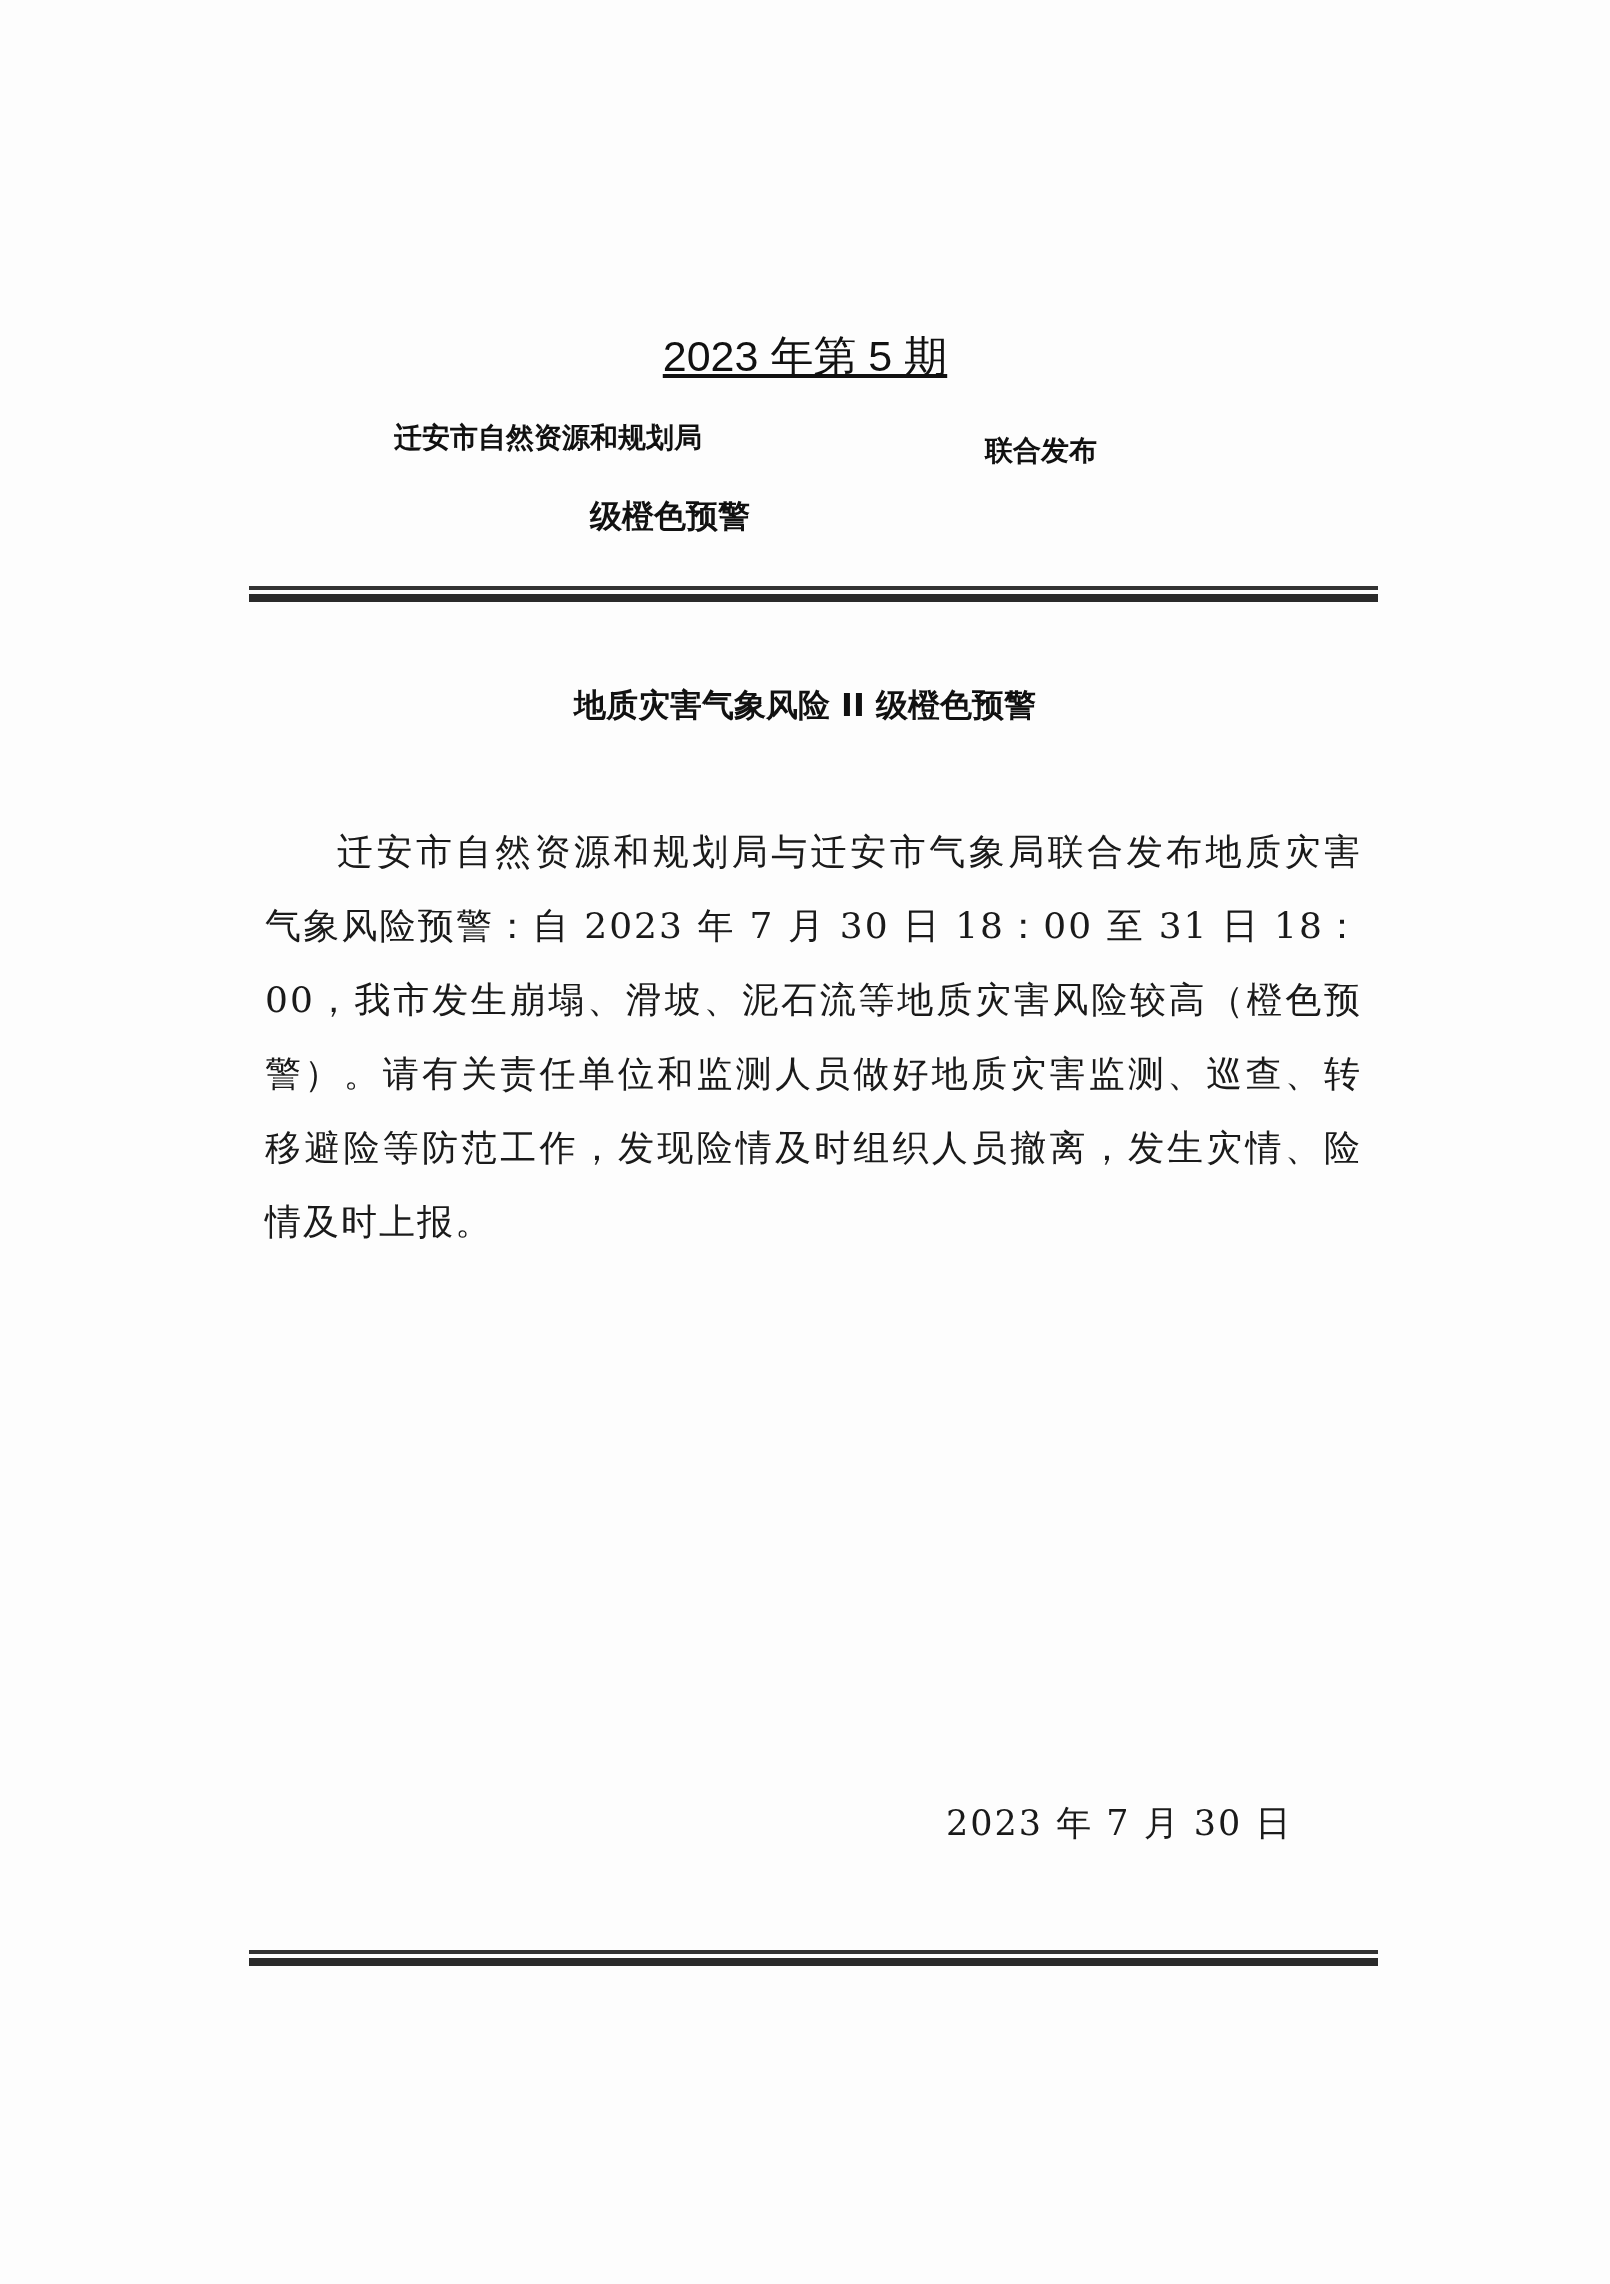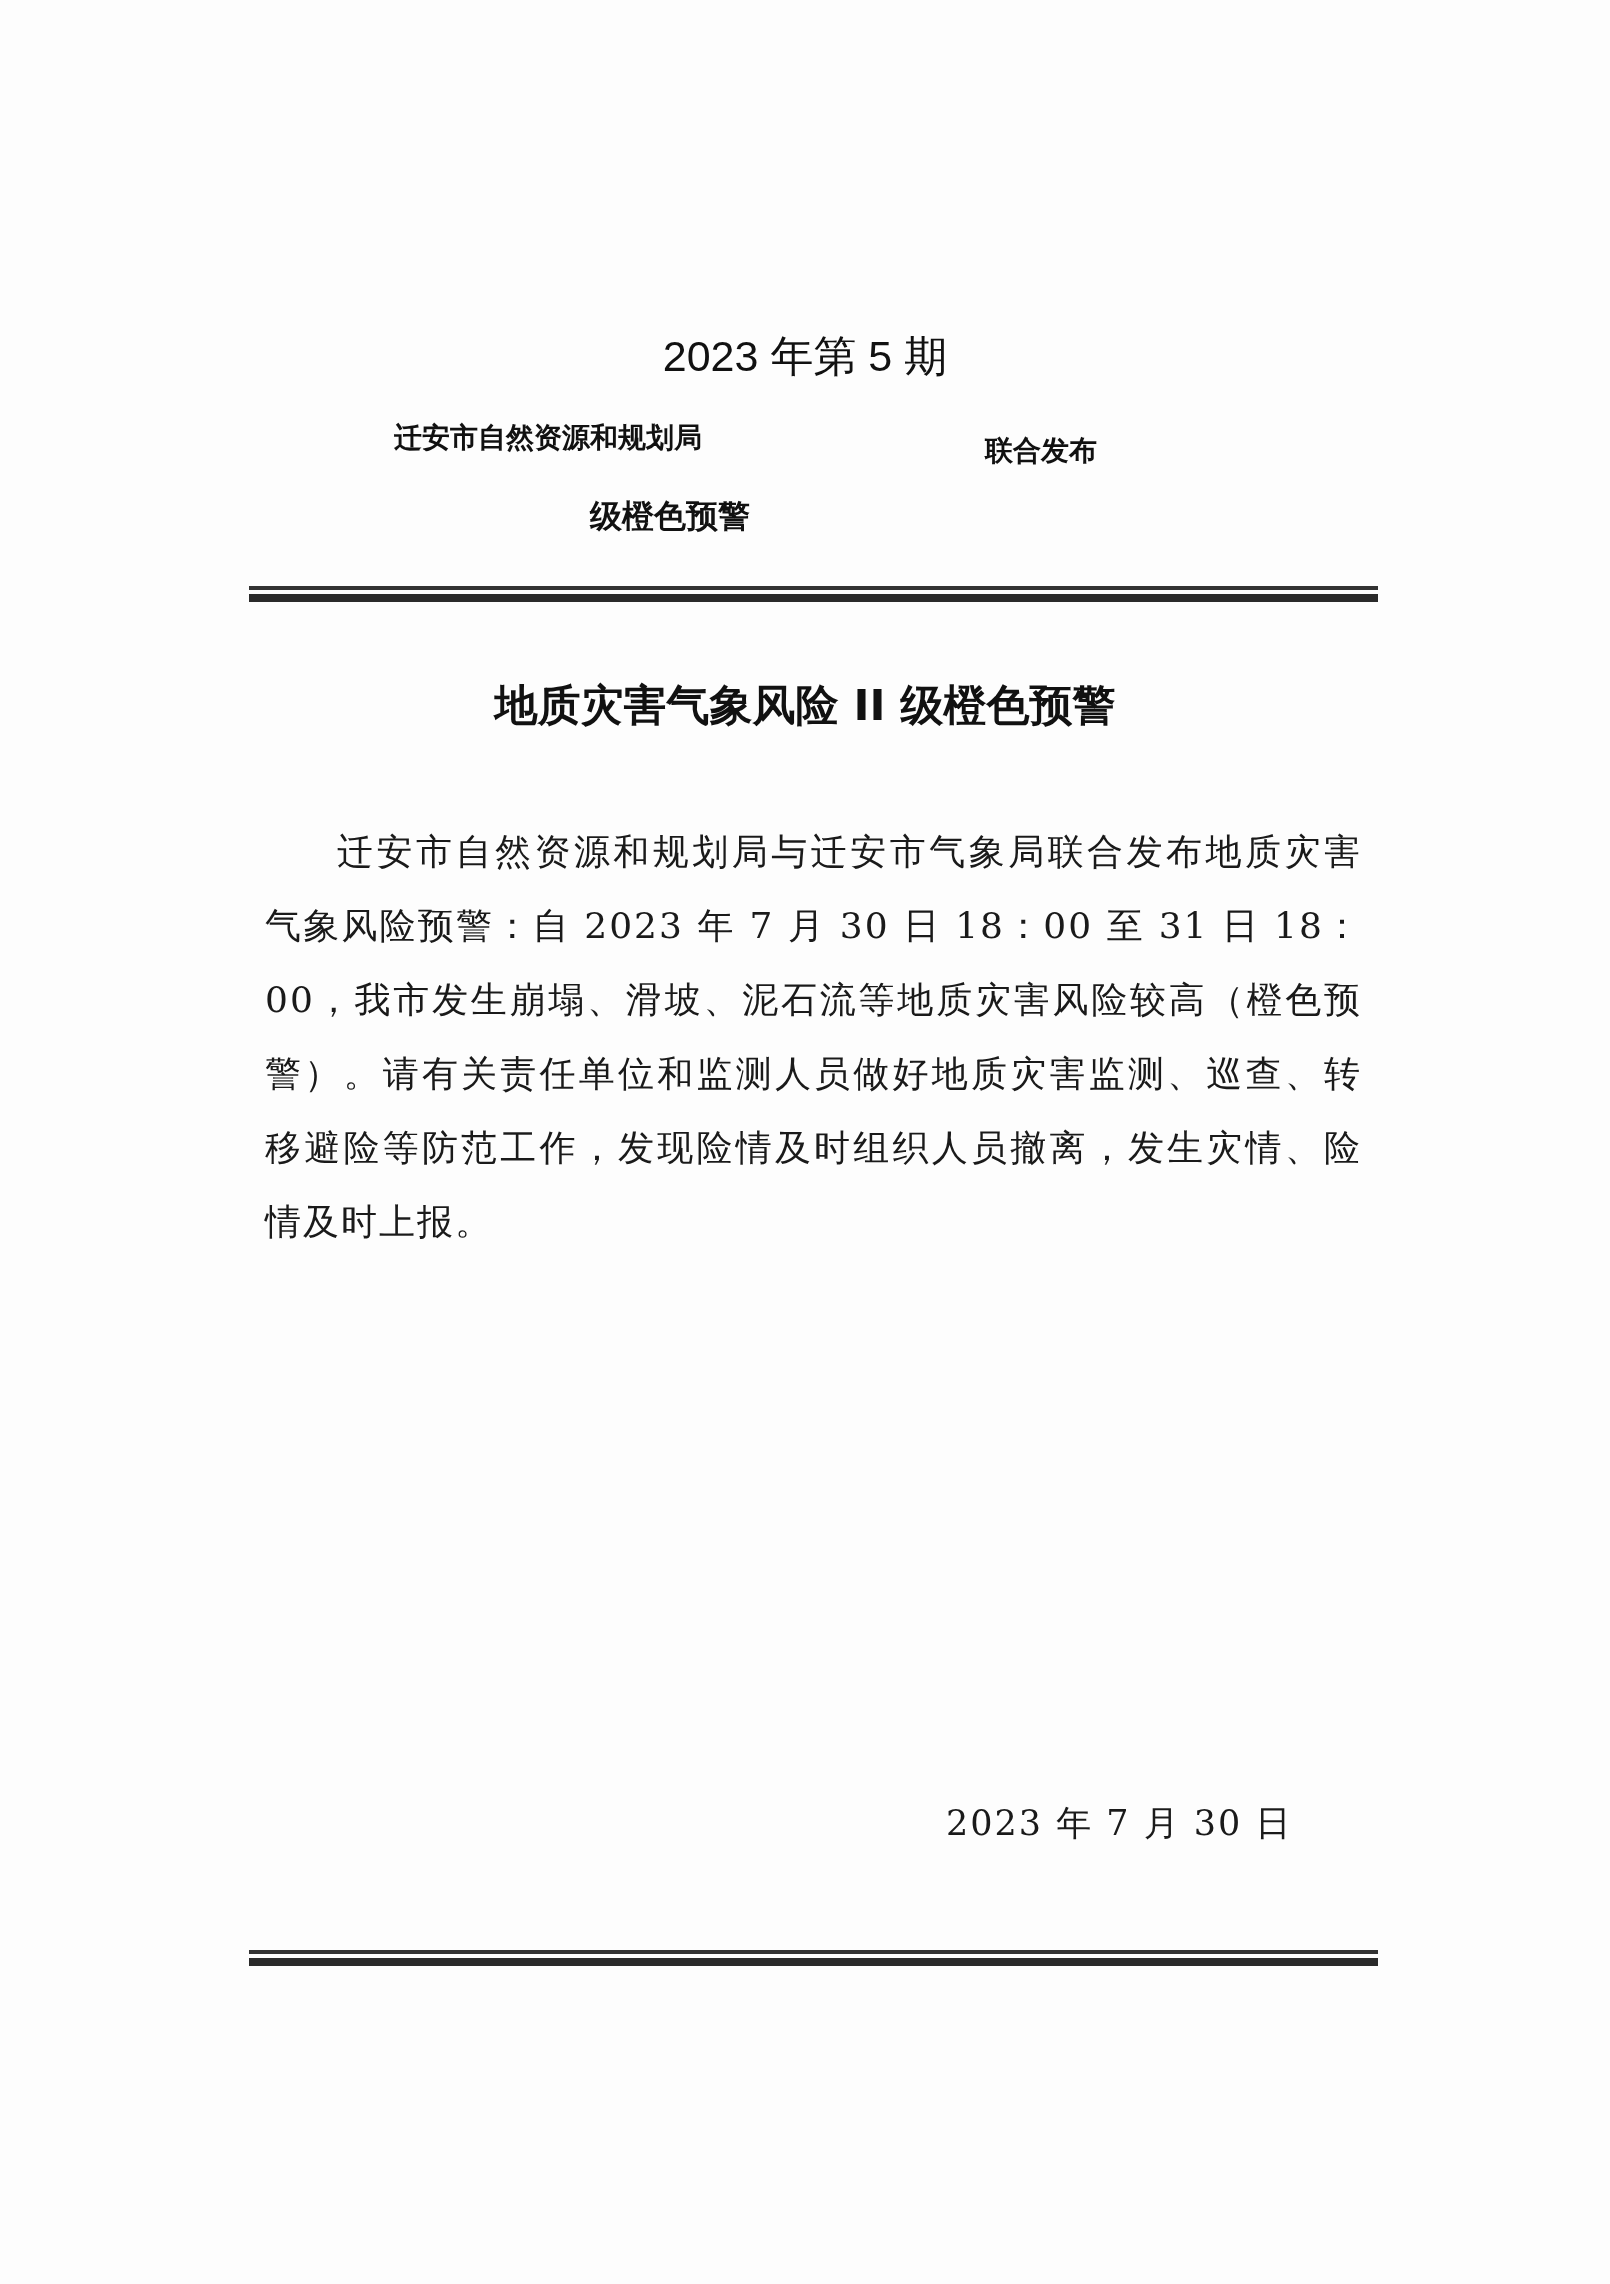--- a/index.html
+++ b/index.html
@@ -5,34 +5,34 @@
   html, body { margin:0; padding:0; background:#ffffff; }
   body { width:1610px; height:2285px; position:relative; overflow:hidden; color:#1a1a1a; }
   .page { position:absolute; left:0; top:0; width:1610px; height:2285px; background:#fdfdfd; }
   .title {
     position:absolute; left:243px; top:208px; width:1147px;
     font-family:"DejaVu Serif", serif; font-size:102px; letter-spacing:21.6px;
     line-height:118px; white-space:nowrap; color:#222; font-weight:normal;
   }
   .issue {
     position:absolute; left:0; width:1610px; top:329px; text-align:center;
-    font-family:"Liberation Sans", sans-serif; font-size:43px; line-height:55px; color:#111;
+    font-family:"Liberation Sans", sans-serif; font-size:43px; line-height:55px; color:#111;text-decoration:underline;
   }
   .org1 { position:absolute; left:394px; top:416px; font-family:"DejaVu Sans", sans-serif; font-size:28px; line-height:43px; color:#111; font-weight:bold; }
   .org2 { position:absolute; left:590px; top:495px; font-family:"DejaVu Sans", sans-serif; font-size:32px; line-height:43px; color:#111; font-weight:bold; }
   .joint { position:absolute; left:985px; top:429px; font-family:"DejaVu Sans", sans-serif; font-size:28px; line-height:43px; color:#111; font-weight:bold; }
   .rule { position:absolute; left:249px; width:1129px; }
   .rule .thin { height:3.9px; background:#333; }
   .rule .gap { height:3.9px; background:transparent; }
   .rule .thick { height:7.8px; background:#2a2a2a; }
   .rule-top { top:586px; }
   .rule-bottom { top:1950px; }
   .subtitle {
     position:absolute; left:0; width:1610px; top:674px; text-align:center;
-    font-family:"DejaVu Sans", sans-serif; font-weight:bold; font-size:43px; line-height:63px; color:#111;
+    font-family:"DejaVu Sans", sans-serif; font-weight:bold; font-size:32px; line-height:63px; color:#111;
   }
   .body {
     position:absolute; left:249px; top:799px; width:1129px;
     font-family:"DejaVu Serif", serif; font-size:36px; line-height:74px; color:#1a1a1a;
     text-align:justify; letter-spacing:2px;
   }
   .body p { margin:16px; text-indent:2em; }
   .date {
     position:absolute; left:946px; top:1800px;
     font-family:"DejaVu Serif", serif; font-size:35px; line-height:47px; color:#1a1a1a; letter-spacing:2px;

